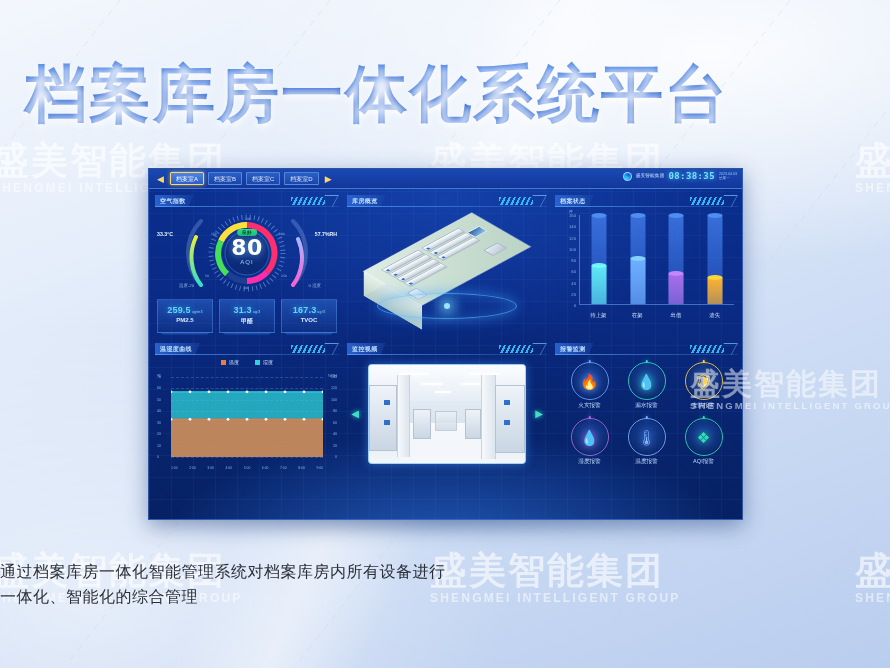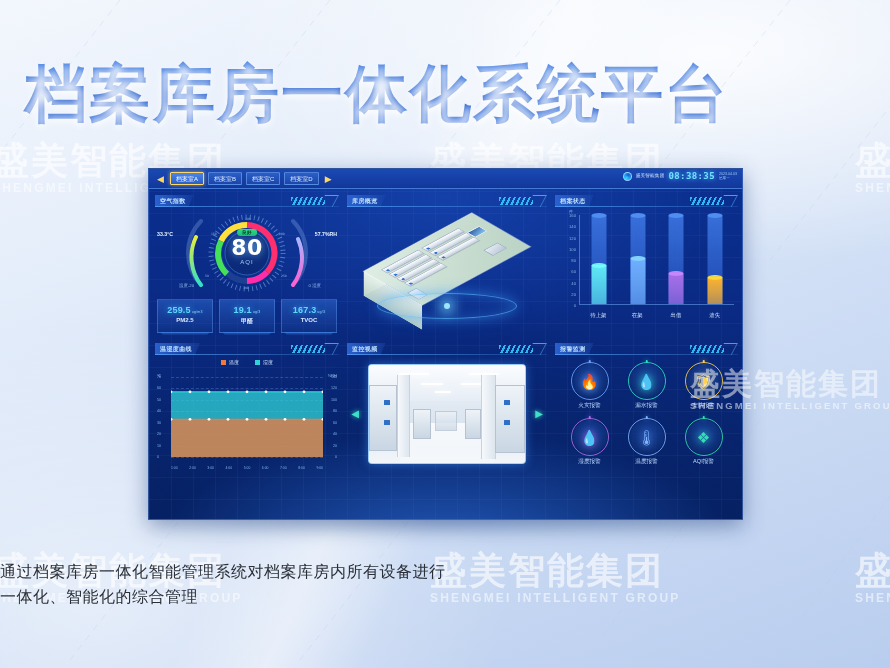--- a/index.html
+++ b/index.html
@@ -461,21 +461,21 @@
         </div>
         <div class="metrics">
           <div class="metric">
             <div class="v">
               <span>259.5</span><small>ug/m3</small>
             </div>
             <div class="k">PM2.5</div>
           </div>
           <div class="metric">
             <div class="v">
-              <span>19.1</span><small>ug/3</small>
+              <span>31.3</span><small>ug/3</small>
             </div>
             <div class="k">甲醛</div>
           </div>
           <div class="metric">
             <div class="v">
               <span>167.3</span><small>ug/3</small>
             </div>
             <div class="k">TVOC</div>
           </div>
         </div>

